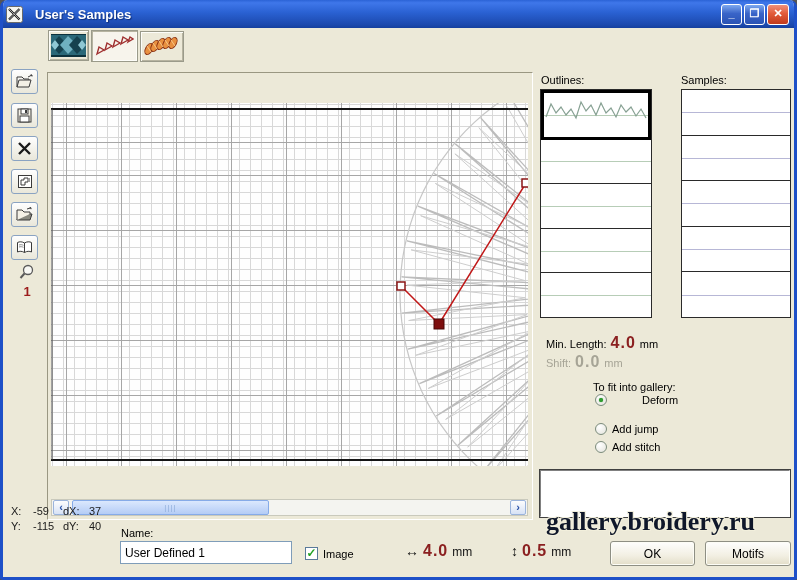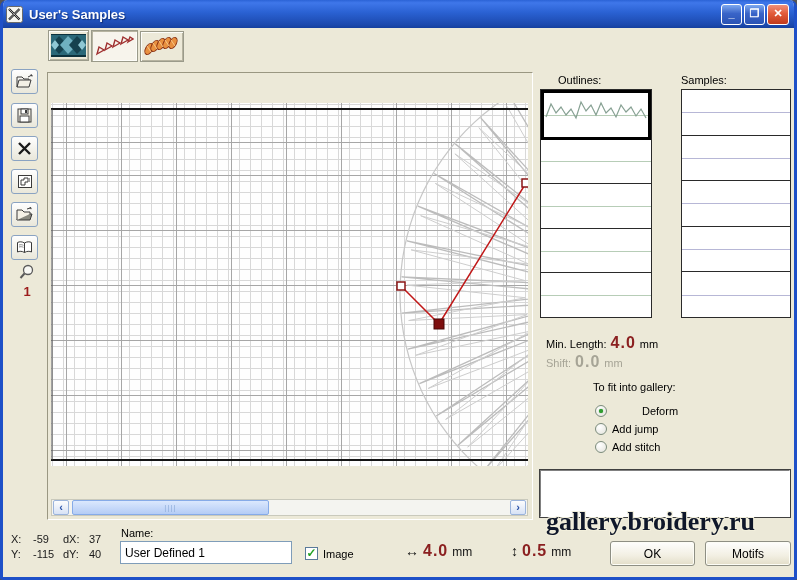--- a/index.html
+++ b/index.html
@@ -3,21 +3,21 @@
 <meta charset="utf-8">
 <style>
   html,body{margin:0;padding:0;background:#555;}
   *{box-sizing:border-box;font-family:"Liberation Sans",sans-serif;}
   #win{position:relative;width:797px;height:580px;background:#ece9d8;
        border:3px solid #1e50c8;border-top:none;border-radius:7px 7px 3px 3px;overflow:hidden;}
   
   #titlebar{position:absolute;left:-3px;top:0;width:797px;height:28px;
     background:linear-gradient(180deg,#2b63d6 0%,#3f77ea 10%,#2a61d2 45%,#1c49ae 88%,#15409e 100%);
     border-radius:6px 6px 0 0;display:flex;align-items:center;padding:0 6px;}
-  #title-text{color:#fff;font-weight:bold;font-size:13px;margin-left:6px;text-shadow:1px 1px 1px #10307a;}
+  #title-text{color:#fff;font-weight:bold;font-size:13px;margin-left:12px;text-shadow:1px 1px 1px #10307a;}
   .tb-btns{position:absolute;right:8px;top:4px;display:flex;gap:2px;}
   .tb-btn{width:21px;height:21px;border:1px solid #fff;border-radius:3px;color:#fff;
     font-size:11px;font-weight:bold;display:flex;align-items:center;justify-content:center;
     background:linear-gradient(180deg,#7da8ef,#3964c8 45%,#2a53b4);line-height:1;}
   .tb-btn.close{background:linear-gradient(180deg,#f0907a,#e25b3a 45%,#c13a1c);width:22px;}
   .tb-btn .glyph{transform:translateY(-1px);}
   
   .top-btn{position:absolute;border:1px solid #9a9a8a;background:#ece9d8;
     box-shadow:inset 1px 1px 0 #fdfdf8,inset -1px -1px 0 #b6b3a0;display:flex;align-items:center;justify-content:center;}
   .top-btn.pressed{background:#f7f4ec;box-shadow:inset 1px 1px 0 #b6b3a0,inset -1px -1px 0 #fdfdf8;}
@@ -69,21 +69,21 @@
   .radio.selected::after{content:"";position:absolute;left:3px;top:3px;width:4px;height:4px;border-radius:50%;
     background:#2f9e2f;box-shadow:0 0 1px #1a7a1a;}
   
   #comment-box{position:absolute;left:537px;top:470px;width:250px;height:47px;background:#fff;
     border-top:1px solid #808080;border-left:1px solid #808080;border-right:1px solid #fff;border-bottom:1px solid #fff;
     outline:1px solid #404040;}
   #watermark{position:absolute;left:543px;top:507px;font-family:"Liberation Serif",serif;font-weight:bold;
     font-size:26px;color:#0f172a;letter-spacing:0px;
     text-shadow:1px 1px 0 #f2efdc,-1px -1px 0 #f2efdc,1px -1px 0 #f2efdc,-1px 1px 0 #f2efdc;}
   
-  #coords{position:absolute;left:8px;top:532px;font-size:11px;color:#1a1a1a;line-height:15px;}
+  #coords{position:absolute;left:8px;top:504px;font-size:11px;color:#1a1a1a;line-height:15px;}
   #coords span{display:inline-block;}
   .c-lab{width:22px;} .c-val{width:30px;} .c-lab2{width:26px;}
   #name-label{position:absolute;left:118px;top:527px;font-size:11px;}
   #name-input{position:absolute;left:117px;top:541px;width:172px;height:23px;border:1px solid #7f9db9;
     font-size:12px;padding:2px 4px;background:#fff;color:#000;}
   #image-check{position:absolute;left:302px;top:547px;width:13px;height:13px;border:1px solid #5a7a9a;
     background:#fff;display:flex;align-items:center;justify-content:center;}
   #image-check .mark{color:#21a121;font-size:12px;font-weight:bold;line-height:1;transform:translateY(-1px);}
   #image-label{position:absolute;left:320px;top:548px;font-size:11px;text-align:center;}
   .dim{position:absolute;top:542px;display:flex;align-items:baseline;gap:4px;}
@@ -226,21 +226,21 @@
         <span>‹</span>
       </div>
     <div id="sb-thumb">
         <span id="sb-grip">||||</span>
       </div>
     <div class="sb-arrow" id="sb-right">
         <span>›</span>
       </div>
   </div>
 
-  <div class="list-label" style="left:555px;top:74px;">Outlines:</div>
+  <div class="list-label" style="left:538px;top:74px;">Outlines:</div>
   <div class="sample-list" id="outlines-list" style="left:537px;width:112px;">
       <div class="sample-row selected">
         <div class="midline outline-mid"></div>
         <svg width="104" height="38" style="position: absolute; left: 0px; top: 0px;">
           <polyline points="2,24 7,11 12,20 17,14 22,22 27,16 32,25 37,9 42,18 47,12 52,22 57,10 62,20 67,15 72,24 77,12 82,19 87,14 92,23 97,16 102,25" fill="none" stroke="#87a193" stroke-width="1.2"></polyline>
         </svg>
       </div>
       <div class="sample-row">
         <div class="midline outline-mid"></div>
       </div>
@@ -281,21 +281,21 @@
       <span>mm</span>
     </div>
     <div class="param-line disabled">
       <span>Shift:</span>
       <span class="param-value">0.0</span>
       <span>mm</span>
     </div>
   </div>
 
   <div id="fit-label">To fit into gallery:</div>
-  <div class="radio-row" style="top:405px;gap:35px;">
+  <div class="radio-row" style="top:394px;gap:35px;">
     <div class="radio selected" id="radio0"></div>
     <span>Deform</span>
   </div>
   <div class="radio-row" style="top:423px;">
     <div class="radio" id="radio1"></div>
     <span>Add jump</span>
   </div>
   <div class="radio-row" style="top:441px;">
     <div class="radio" id="radio2"></div>
     <span>Add stitch</span>

